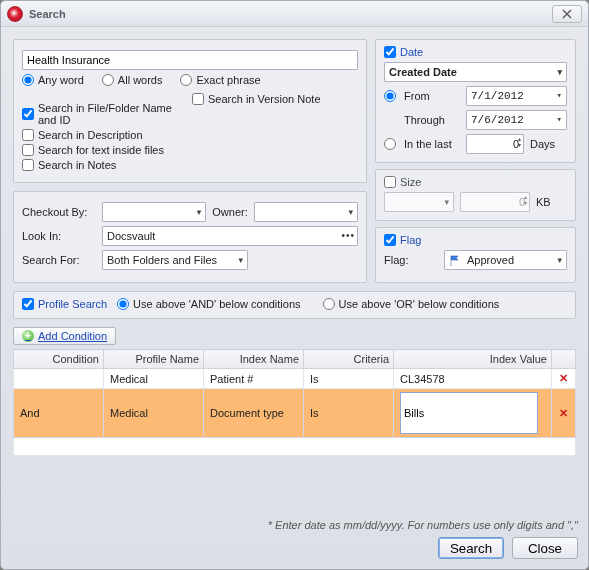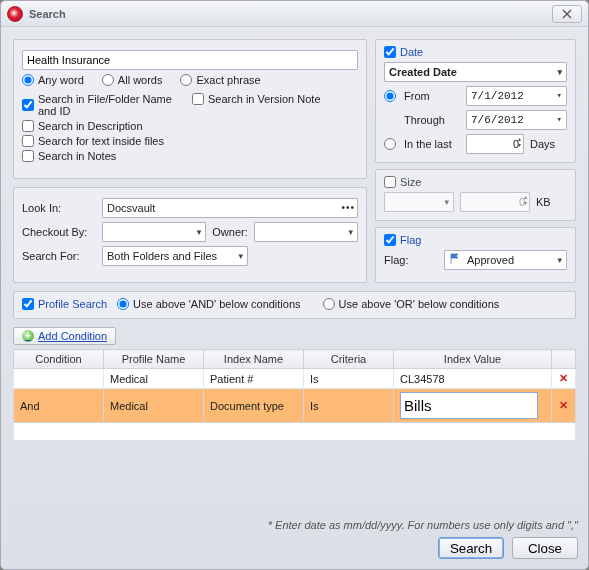--- a/index.html
+++ b/index.html
@@ -111,43 +111,43 @@
     background:radial-gradient(circle at 4px 4px,#bff0b0,#3fae2a);
     color:#fff; font-size:10px; line-height:12px; text-align:center; font-weight:bold;
     text-decoration:none;
   }
   .grid-wrap { grid-column:1 / -1; display:flex; flex-direction:column; }
   table.grid {
     width:100%; border-collapse:collapse; background:#fff; border:1px solid #c7cad2;
   }
   table.grid th {
     background:linear-gradient(#f6f7fa,#e9ebf0);
-    border:1px solid #cfd2da; font-weight:normal; text-align:center;
+    border:1px solid #cfd2da; font-weight:normal; text-align:right;
     padding:3px 4px; color:#333;
   }
   table.grid td {
     border:1px solid #e3e5ec; padding:3px 6px; height:18px;
   }
   table.grid tr.sel td { background:#fdba74; border-color:#cfd6ea;}
   .delx { color:#c22; text-align:center; cursor:pointer; font-weight:bold;}
-  .cellinput{ border:1px solid #8fa5d6; background:#fff; padding:4px 3px; width:95%; font-size:15px;}
+  .cellinput{ border:1px solid #8fa5d6; background:#fff; padding:14px 3px; width:95%; font-size:11px;}
   .footer {
     padding:6px 10px 10px 10px;
     border-top:0;
   }
   .hint { text-align:right; font-style:italic; color:#555; margin-bottom:6px;}
   .dlgbtns { display:flex; gap:8px; justify-content:flex-end;}
   .dlgbtn {
     min-width:66px; height:22px;
     border:1px solid #a9adb6; border-radius:3px;
     background:linear-gradient(#fafbfd,#e5e7ee);
     cursor:pointer; padding:0 10px;
   }
   .dlgbtn.primary { box-shadow:0 0 0 1px #8ab2e6 inset; border-color:#6c9ad6;}
-  .flagcombo{ display:flex; align-items:flex-start; gap:6px;}
+  .flagcombo{ display:flex; align-items:flex-end; gap:6px;}
   .flagicon{width:12px;height:12px;}
   .sizegroup{ display:flex; gap:6px; align-items:center;}
   .sizegroup .combo, .sizegroup .numinput{ opacity:0.7; color:#888;}
   .dotsbtn{position:absolute;right:2px;top:2px;font-size:10px;letter-spacing:1px;color:#333;}
   .lookin{position:relative;}
   .blankrows td{height:140px;border-top:1px solid #e3e5ec;background:#fff;}
 </style>
 </head>
 <body>
 
@@ -176,21 +176,21 @@
         <label class="opt">
             <input type="radio" class="radio" style="">
             <span>All words</span>
           </label>
         <label class="opt">
             <input type="radio" class="radio" style="">
             <span>Exact phrase</span>
           </label>
       </div>
       <div style="display:flex; gap:4px;">
-        <div style="flex:1;">
+        <div style="flex:1;margin-top:9px;">
           <label class="chkline">
               <input type="checkbox" class="chk" checked="" style="">
               <span>Search in File/Folder Name and ID</span>
             </label>
           <label class="chkline">
               <input type="checkbox" class="chk" style="">
               <span>Search in Description</span>
             </label>
           <label class="chkline">
               <input type="checkbox" class="chk" style="">
@@ -260,31 +260,31 @@
                 <path d="M2 1 v10 M2 1 h7 l-2 2 l2 2 h-7" fill="#3c7fe0" stroke="#2a5da8" stroke-width="0.6"></path>
               </svg>
             <span>Approved</span>
           </div>
         </div>
       </fieldset>
     </div>
 
     <fieldset class="panel" style="grid-row:2;">
       <div class="panel-row">
+        <span class="lbl">Checkout By:</span>
+        <div class="combo" style="flex:1;"></div>
+        <span>Owner:</span>
+        <div class="combo" style="flex:1;"></div>
+      </div>
+      <div class="panel-row">
         <span class="lbl">Look In:</span>
         <div class="textbox lookin" style="flex:1;">
           <span>Docsvault</span>
           <span class="dotsbtn">•••</span>
         </div>
-      </div>
-      <div class="panel-row">
-        <span class="lbl">Checkout By:</span>
-        <div class="combo" style="flex:1;"></div>
-        <span>Owner:</span>
-        <div class="combo" style="flex:1;"></div>
       </div>
       <div class="panel-row">
         <span class="lbl">Search For:</span>
         <div class="combo" style="width:146px;"><span>Both Folders and Files</span></div>
       </div>
     </fieldset>
 
     <fieldset class="panel row3" style="grid-row:3;">
       <label class="chklbl">
           <input type="checkbox" class="chk" checked="" style="">

